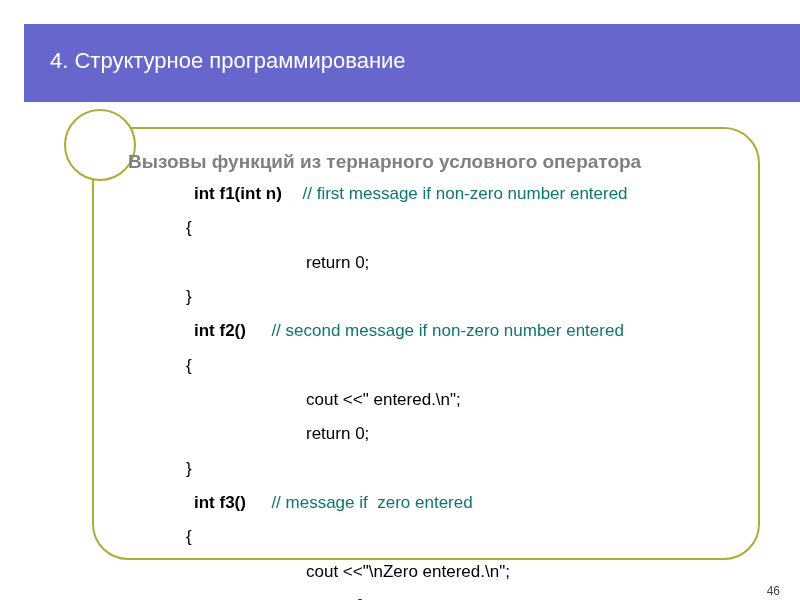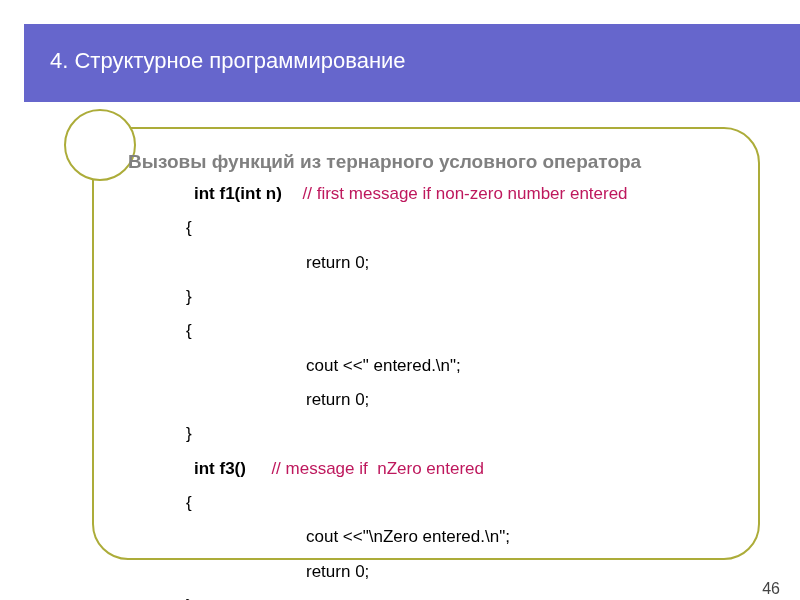--- a/index.html
+++ b/index.html
@@ -54,28 +54,28 @@
     margin-bottom: 8px;
   }
   .code {
     font-size: 17px;
     line-height: 1.55;
     color: #000;
     padding-left: 50px;
   }
   .code .line { white-space: pre; }
   .bold { font-weight: bold; }
-  .comment { color: #be185d; }
+  .comment { color: #0f766e; }
   .indent1 { padding-left: 0px; }
   .indent2 { padding-left: 120px; }
   .page-num {
     position: absolute;
     bottom: 10px;
     right: 28px;
-    font-size: 16px;
+    font-size: 12px;
     color: #444;
   }
 </style>
 </head>
 <body>
 
 <div class="header">
   <div>4. Структурное программирование</div>
 </div>
 
@@ -86,26 +86,27 @@
   <div class="content">
     <div class="subheading">Вызовы функций из тернарного условного оператора</div>
 
     <div class="code">
 
       <div class="line"><span class="bold">int f1(int n)</span><span class="comment"> // first message if non-zero number entered</span></div>
       <div class="line indent1">{</div>
       <div class="line indent2">return 0;</div>
       <div class="line indent1">}</div>
 
+      <div class="line"><span class="bold">int f2()</span><span class="comment">  // second message if non-zero number entered</span></div>
       <div class="line indent1">{</div>
       <div class="line indent2">cout &lt;&lt;" entered.\n";</div>
       <div class="line indent2">return 0;</div>
       <div class="line indent1">}</div>
 
-      <div class="line"><span class="bold">int f3()</span><span class="comment">  // message if  nZero entered</span></div>
+      <div class="line"><span class="bold">int f3()</span><span class="comment">  // message if  zero entered</span></div>
       <div class="line indent1">{</div>
       <div class="line indent2">cout &lt;&lt;"\nZero entered.\n";</div>
       <div class="line indent2">return 0;</div>
       <div class="line indent1">}</div>
 
     </div>
   </div>
 </div>
 
 <div class="page-num">46</div>

